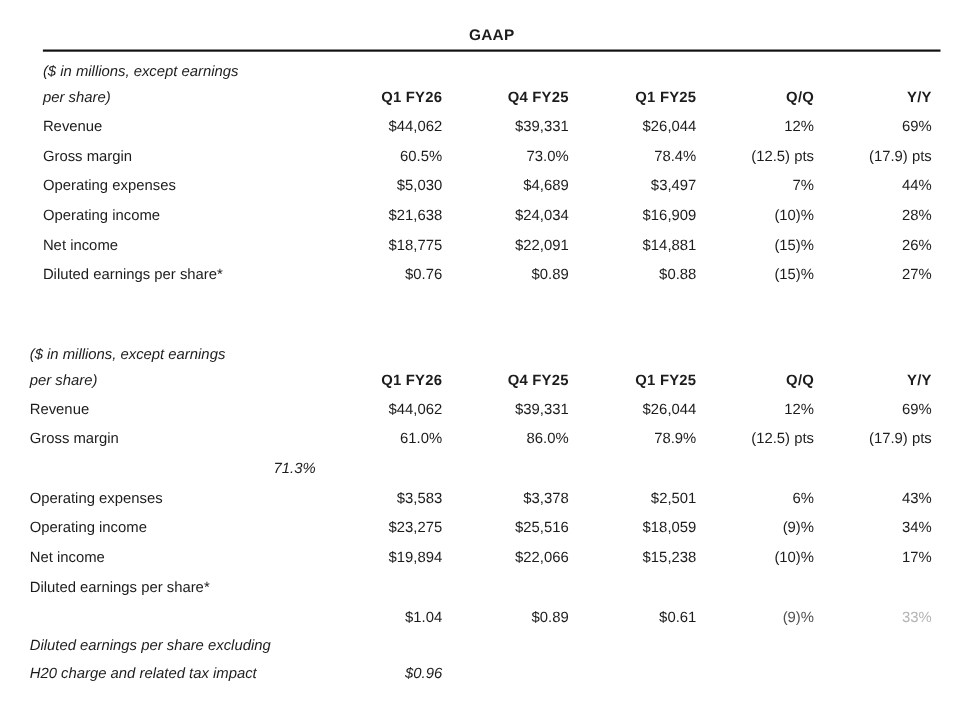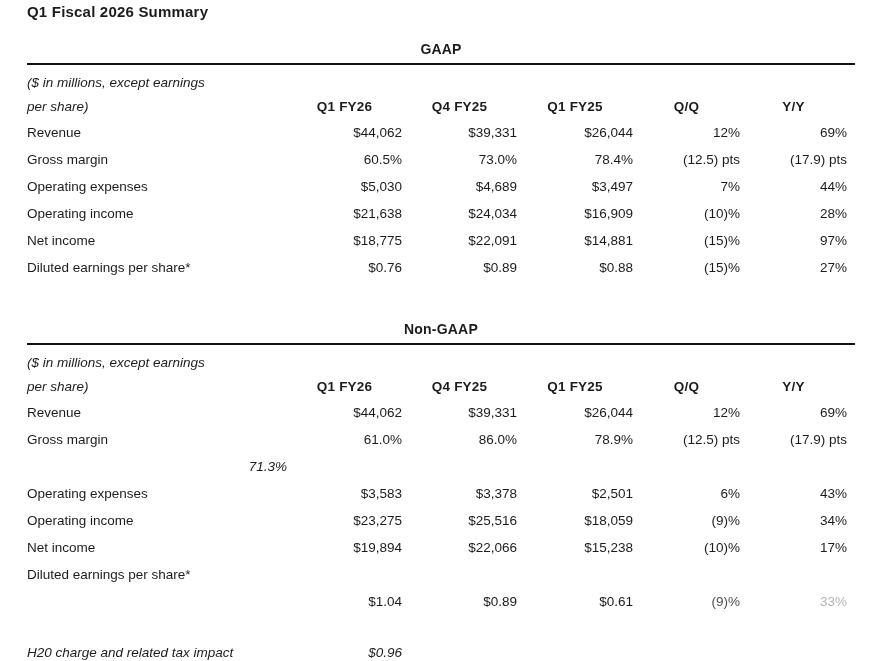--- a/index.html
+++ b/index.html
@@ -7,50 +7,49 @@
   body {
     width: 881px; height: 661px; overflow: hidden;
     background: var(--background, #ffffff);
     color: var(--text-color, #1c1c1c);
     font-family: "Liberation Sans", "DejaVu Sans", sans-serif;
     font-size: 13.5px;
   }
   .container { padding: 3px 26px 0 27px; }
   .page-title { font-size: 15px; font-weight: 700; line-height: 18px; letter-spacing: .2px; }
 
-  .section-gaap { margin-top: 21px; }
+  .section-gaap { margin-top: 21px; margin-left: 12px; }
   .section-nongaap { margin-top: 41px; }
   .section-title {
     text-align: center; font-weight: 700; font-size: 14px; line-height: 15px;
     padding-bottom: 6px; border-bottom: 2px solid var(--rule-color, #111111);
     letter-spacing: .2px;
   }
 
   .grid { display: grid; grid-template-columns: 1fr 115px 115px 116px 107px 115px; }
   .table-head { padding-top: 6px; }
   .caption { font-style: italic; line-height: 24px; }
-  .col-head { font-weight: 700; text-align: center; align-self: end; line-height: 24px; letter-spacing: .2px; }
+  .col-head { font-weight: 700; text-align: right; align-self: end; line-height: 24px; letter-spacing: .2px; }
 
   .row { height: 27px; align-items: center; }
   .cell.num { text-align: right; }
   .c5 { padding-right: 8px; }
 
   .italic { font-style: italic; }
   .fade-semi { color: var(--semi-faded-value, #555555); }
   .fade-full { color: var(--faded-value, #b5b5b5); }
 
   .row-wrap2 { height: 50px; align-items: end; }
   .row-wrap2 .label-line { line-height: 25px; }
   .row-wrap2 .cell.num { line-height: 25px; }
 </style>
 </head>
 <body>
 
 <div class="container">
-  <div class="page-title">Q1 Fiscal 2026 Summary</div>
 
   <div class="section-gaap">
     <div class="section-title">GAAP</div>
 
     <div class="grid table-head">
       <div class="caption-cell">
         <div class="caption">($ in millions, except earnings</div>
         <div class="caption">per share)</div>
       </div>
       <div class="col-head">Q1 FY26</div>
@@ -91,34 +90,33 @@
       <div class="cell num">$16,909</div>
       <div class="cell num">(10)%</div>
       <div class="cell num c5">28%</div>
     </div>
     <div class="grid row">
       <div class="cell label">Net income</div>
       <div class="cell num">$18,775</div>
       <div class="cell num">$22,091</div>
       <div class="cell num">$14,881</div>
       <div class="cell num">(15)%</div>
-      <div class="cell num c5">97%</div>
+      <div class="cell num c5">26%</div>
     </div>
     <div class="grid row">
       <div class="cell label">Diluted earnings per share*</div>
       <div class="cell num">$0.76</div>
       <div class="cell num">$0.89</div>
       <div class="cell num">$0.88</div>
       <div class="cell num">(15)%</div>
       <div class="cell num c5">27%</div>
     </div>
   </div>
 
   <div class="section-nongaap">
-    <div class="section-title">Non-GAAP</div>
 
     <div class="grid table-head">
       <div class="caption-cell">
         <div class="caption">($ in millions, except earnings</div>
         <div class="caption">per share)</div>
       </div>
       <div class="col-head">Q1 FY26</div>
       <div class="col-head">Q4 FY25</div>
       <div class="col-head">Q1 FY25</div>
       <div class="col-head">Q/Q</div>
@@ -185,20 +183,21 @@
       <div class="cell label"></div>
       <div class="cell num">$1.04</div>
       <div class="cell num">$0.89</div>
       <div class="cell num">$0.61</div>
       <div class="cell num fade-semi">(9)%</div>
       <div class="cell num c5 fade-full">33%</div>
     </div>
 
     <div class="grid row row-wrap2 italic">
       <div class="cell label">
+        <div class="label-line">Diluted earnings per share excluding</div>
         <div class="label-line">H20 charge and related tax impact</div>
       </div>
       <div class="cell num">$0.96</div>
       <div class="cell num"></div>
       <div class="cell num"></div>
       <div class="cell num"></div>
       <div class="cell num c5"></div>
     </div>
   </div>
 </div>

